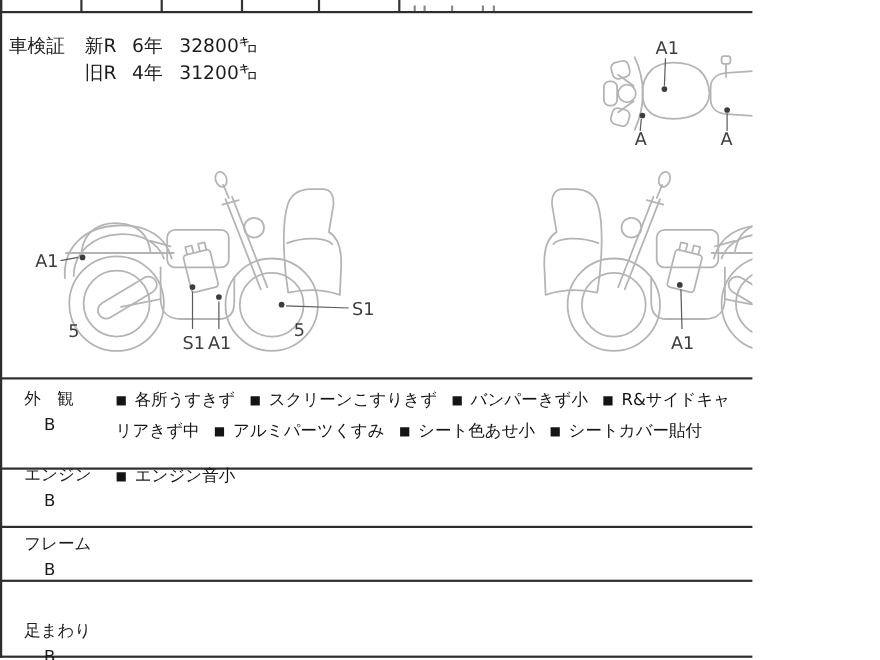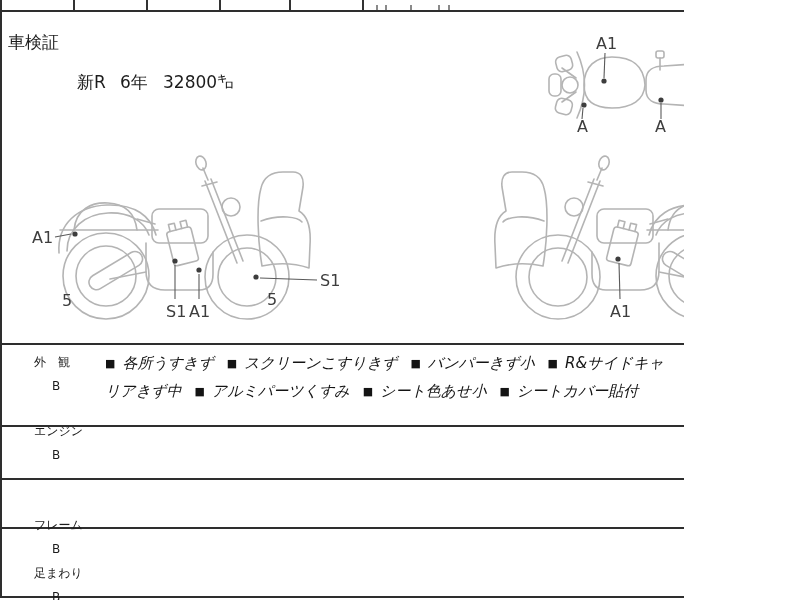--- a/index.html
+++ b/index.html
@@ -10,36 +10,36 @@
   .frag{position:absolute;top:5px;width:2px;height:5px;background:#8a8a8a;}
   .frag-light{position:absolute;top:2px;width:1px;height:8px;background:#c9c9c9;}
   .topline{position:absolute;top:10px;left:0;width:800px;height:2px;background:#2e2e2e;}
   
   .left-border{position:absolute;left:0;top:0;width:2px;height:598px;background:#2e2e2e;}
   .right-border{position:absolute;left:794px;top:10px;width:2px;height:588px;background:#2e2e2e;}
   .bottom-border{position:absolute;left:0;top:596px;width:797px;height:2px;background:#2e2e2e;}
   
   .shaken{position:absolute;left:8px;top:30px;display:flex;font-size:17px;line-height:25px;}
   .shaken-title{width:69px;}
-  .shaken-line{display:flex;margin-top:40px;}
+  .shaken-line{display:flex;}
   .sh-reg{width:43px;}
   .sh-years{width:43px;}
   
   .diagram{position:absolute;left:0;top:11px;}
   .sketch{stroke:#b4b4b4;fill:none;stroke-width:1.6;stroke-linecap:round;stroke-linejoin:round;}
   .leader{stroke:#5a5a5a;stroke-width:1.1;fill:none;}
   .dot{fill:#3d3d3d;stroke:none;}
   .dmg-label{font-family:"DejaVu Sans","Liberation Sans",sans-serif;font-size:16px;fill:#3d3d3d;}
   
   .hline{position:absolute;left:0;width:797px;height:2px;background:#2e2e2e;}
   .cond-row{position:absolute;left:0;display:flex;}
-  .cat-cell{width:105px;box-sizing:border-box;padding-left:34px;padding-top:6px;font-size:12px;line-height:22px;}
+  .cat-cell{width:105px;box-sizing:border-box;padding-left:22px;padding-top:6px;font-size:15px;line-height:22px;}
   .cat-grade{padding-left:18px;margin-top:2px;}
   .notes-cell{flex:1;box-sizing:border-box;padding-top:5px;padding-right:6px;font-size:15px;line-height:26px;color:#141414;}
-  .note-item{margin-right:13px;font-style:italic;}
+  .note-item{margin-right:13px;}
   .bullet{font-size:11px;margin-right:7px;position:relative;top:-1px;}
 </style>
 </head>
 <body>
 
 <div id="page">
 
   <div>
     <div class="tick" style="left:0"></div>
     <div class="tick" style="left:73px"></div>
@@ -61,20 +61,25 @@
   <div class="right-border"></div>
   <div class="bottom-border"></div>
 
   <div class="shaken">
     <div class="shaken-title">車検証</div>
     <div>
       <div class="shaken-line">
         <span class="sh-reg">新R</span>
         <span class="sh-years">6年</span>
         <span class="sh-km">32800㌔</span>
+      </div>
+      <div class="shaken-line">
+        <span class="sh-reg">旧R</span>
+        <span class="sh-years">4年</span>
+        <span class="sh-km">31200㌔</span>
       </div>
     </div>
   </div>
 
   <svg class="diagram" width="800" height="330" viewBox="0 11 800 330">
     <defs>
       <g id="sidebike" class="sketch">
         <circle cx="106" cy="276" r="43"></circle>
           <circle cx="106" cy="276" r="30"></circle>
         <circle cx="247" cy="277" r="42"></circle>
@@ -175,23 +180,26 @@
     <div class="notes-cell">
       <span class="note-item"><span class="bullet">■</span><span>各所うすきず</span></span><span class="note-item"><span class="bullet">■</span><span>スクリーンこすりきず</span></span><span class="note-item"><span class="bullet">■</span><span>バンパーきず小</span></span><span class="note-item"><span class="bullet">■</span><span>R&amp;サイドキャリアきず中</span></span><span class="note-item"><span class="bullet">■</span><span>アルミパーツくすみ</span></span><span class="note-item"><span class="bullet">■</span><span>シート色あせ小</span></span><span class="note-item"><span class="bullet">■</span><span>シートカバー貼付</span></span>
     </div>
   </div>
 
   <div class="cond-row" style="top:414px;height:49px">
     <div class="cat-cell">
       <div>エンジン</div>
       <div class="cat-grade">B</div>
     </div>
-  </div>
-
-  <div class="cond-row" style="top:508px;height:45px">
+    <div class="notes-cell">
+      <span class="note-item"><span class="bullet">■</span><span>エンジン音小</span></span>
+    </div>
+  </div>
+
+  <div class="cond-row" style="top:477px;height:45px">
     <div class="cat-cell">
       <div>フレーム</div>
       <div class="cat-grade">B</div>
     </div>
   </div>
 
   <div class="cond-row" style="top:556px;height:66px">
     <div class="cat-cell">
       <div>足まわり</div>
       <div class="cat-grade">B</div>

